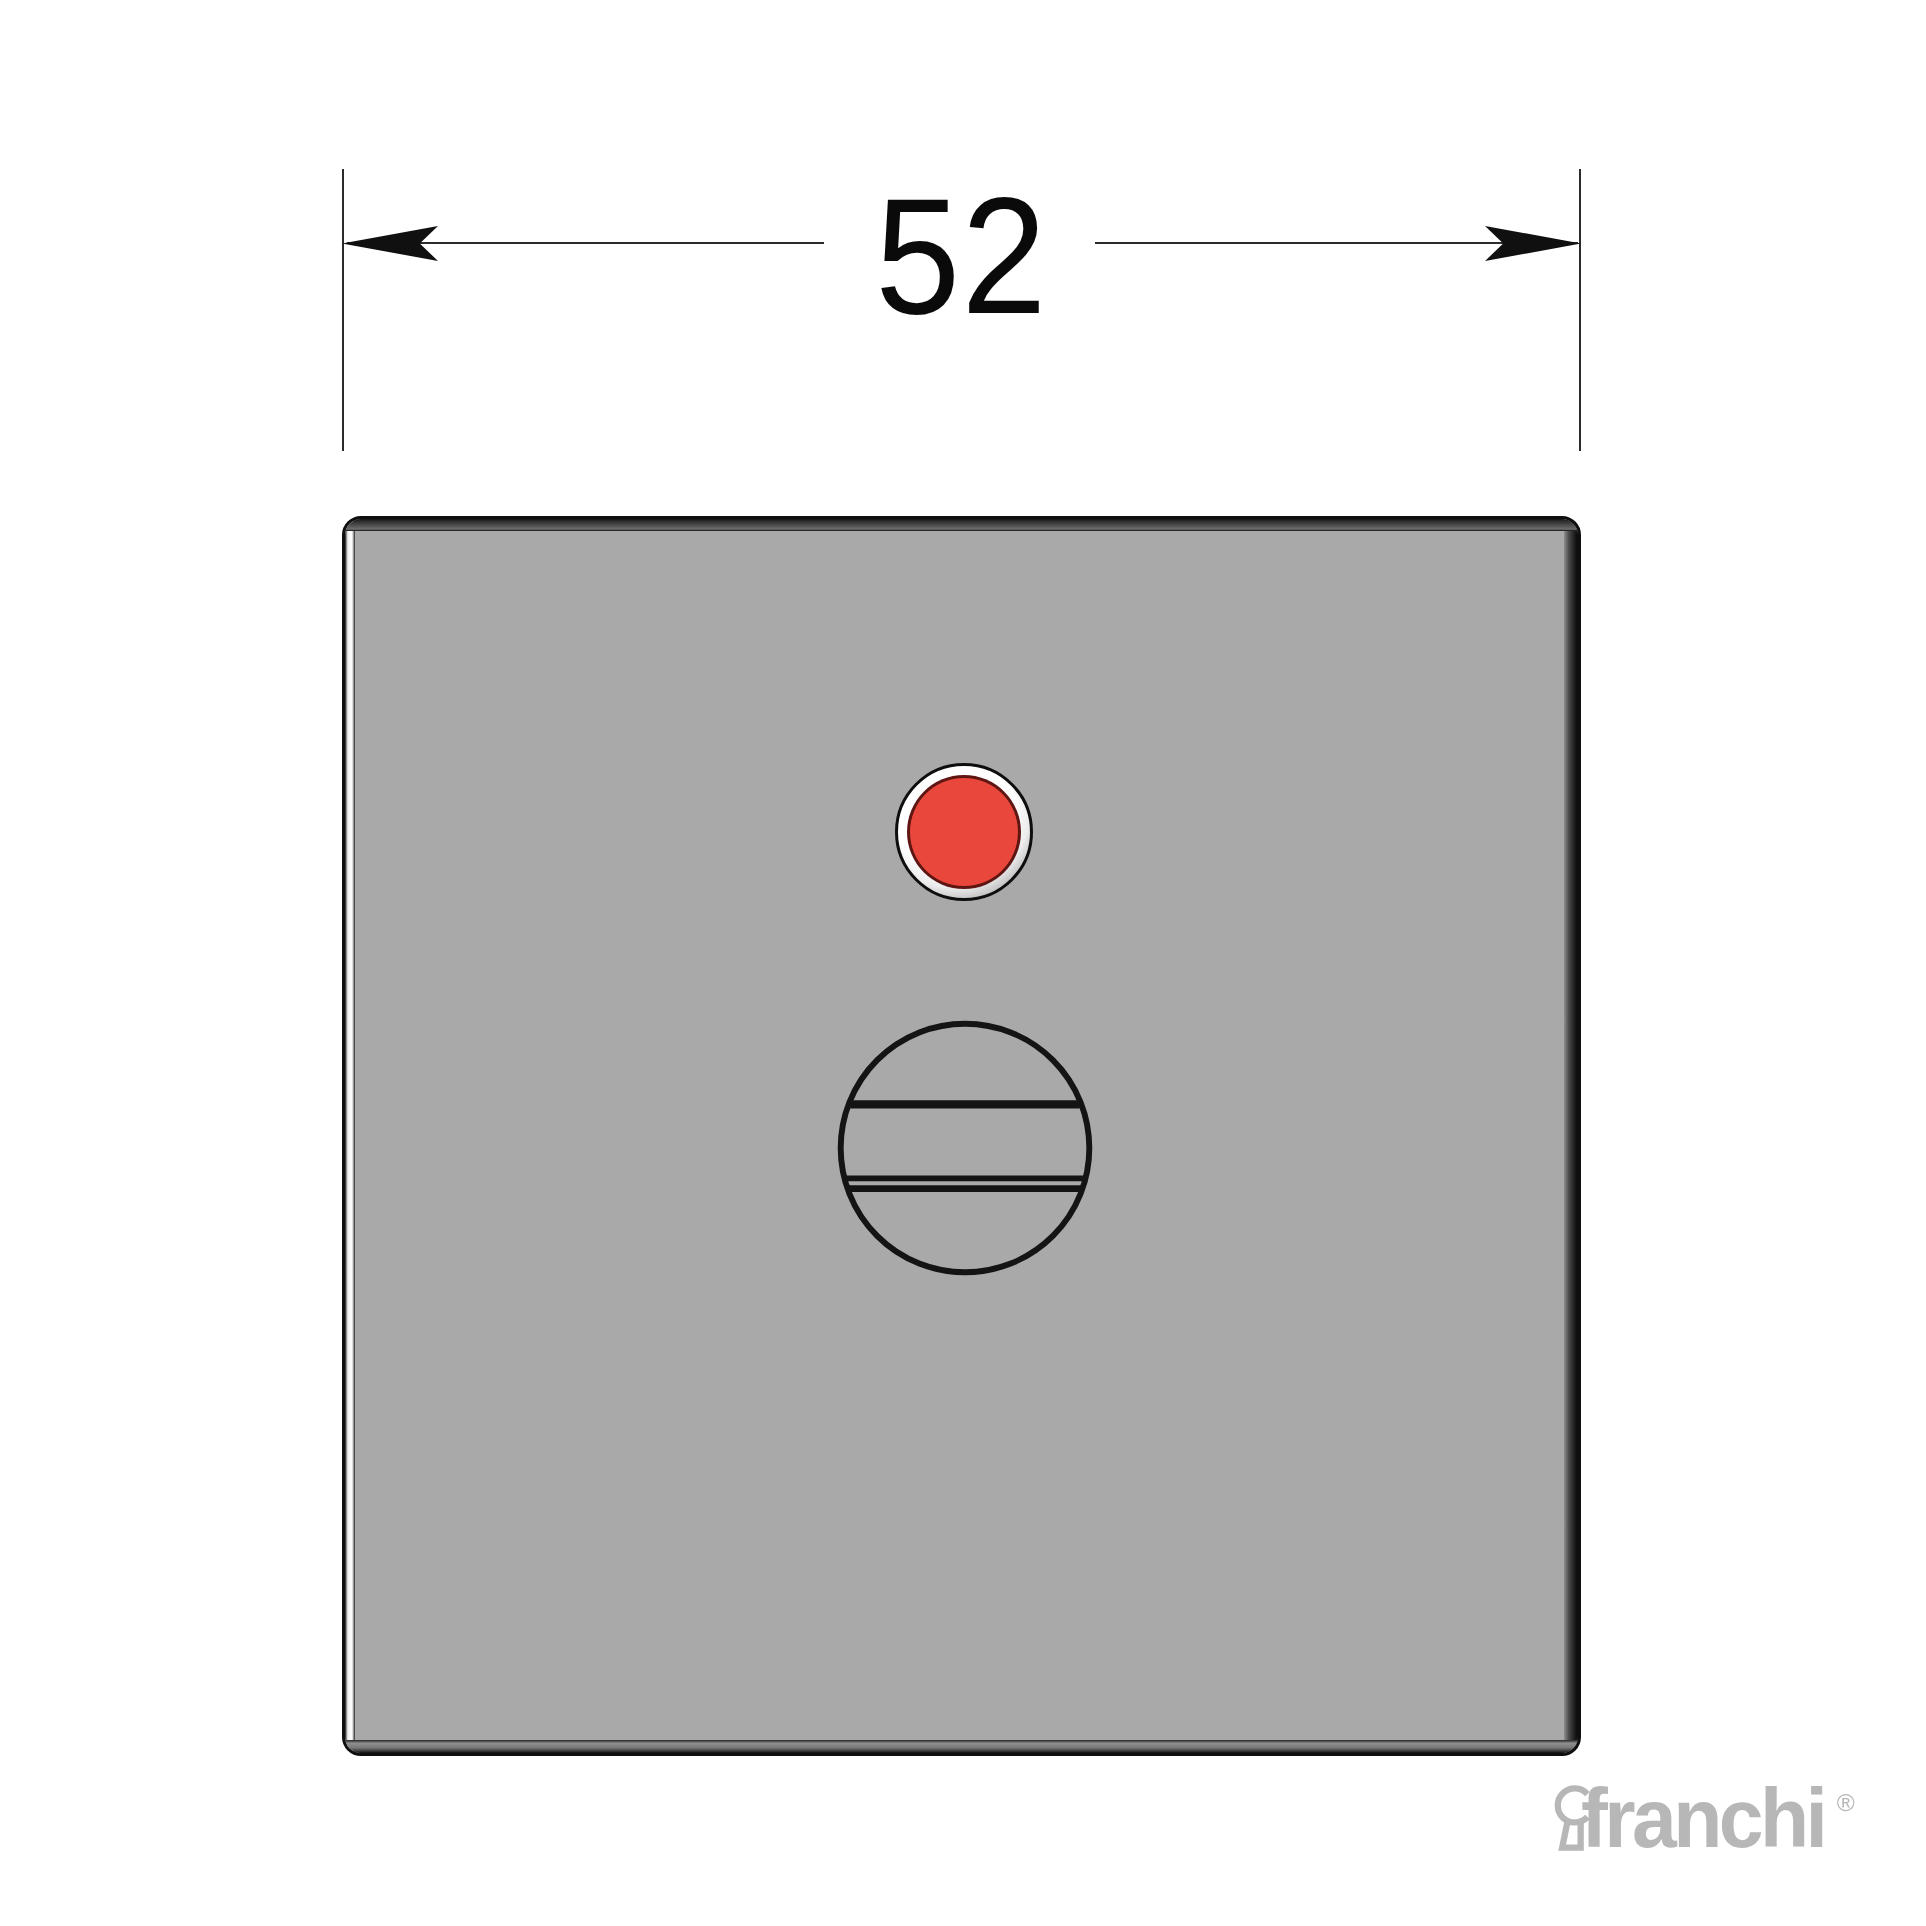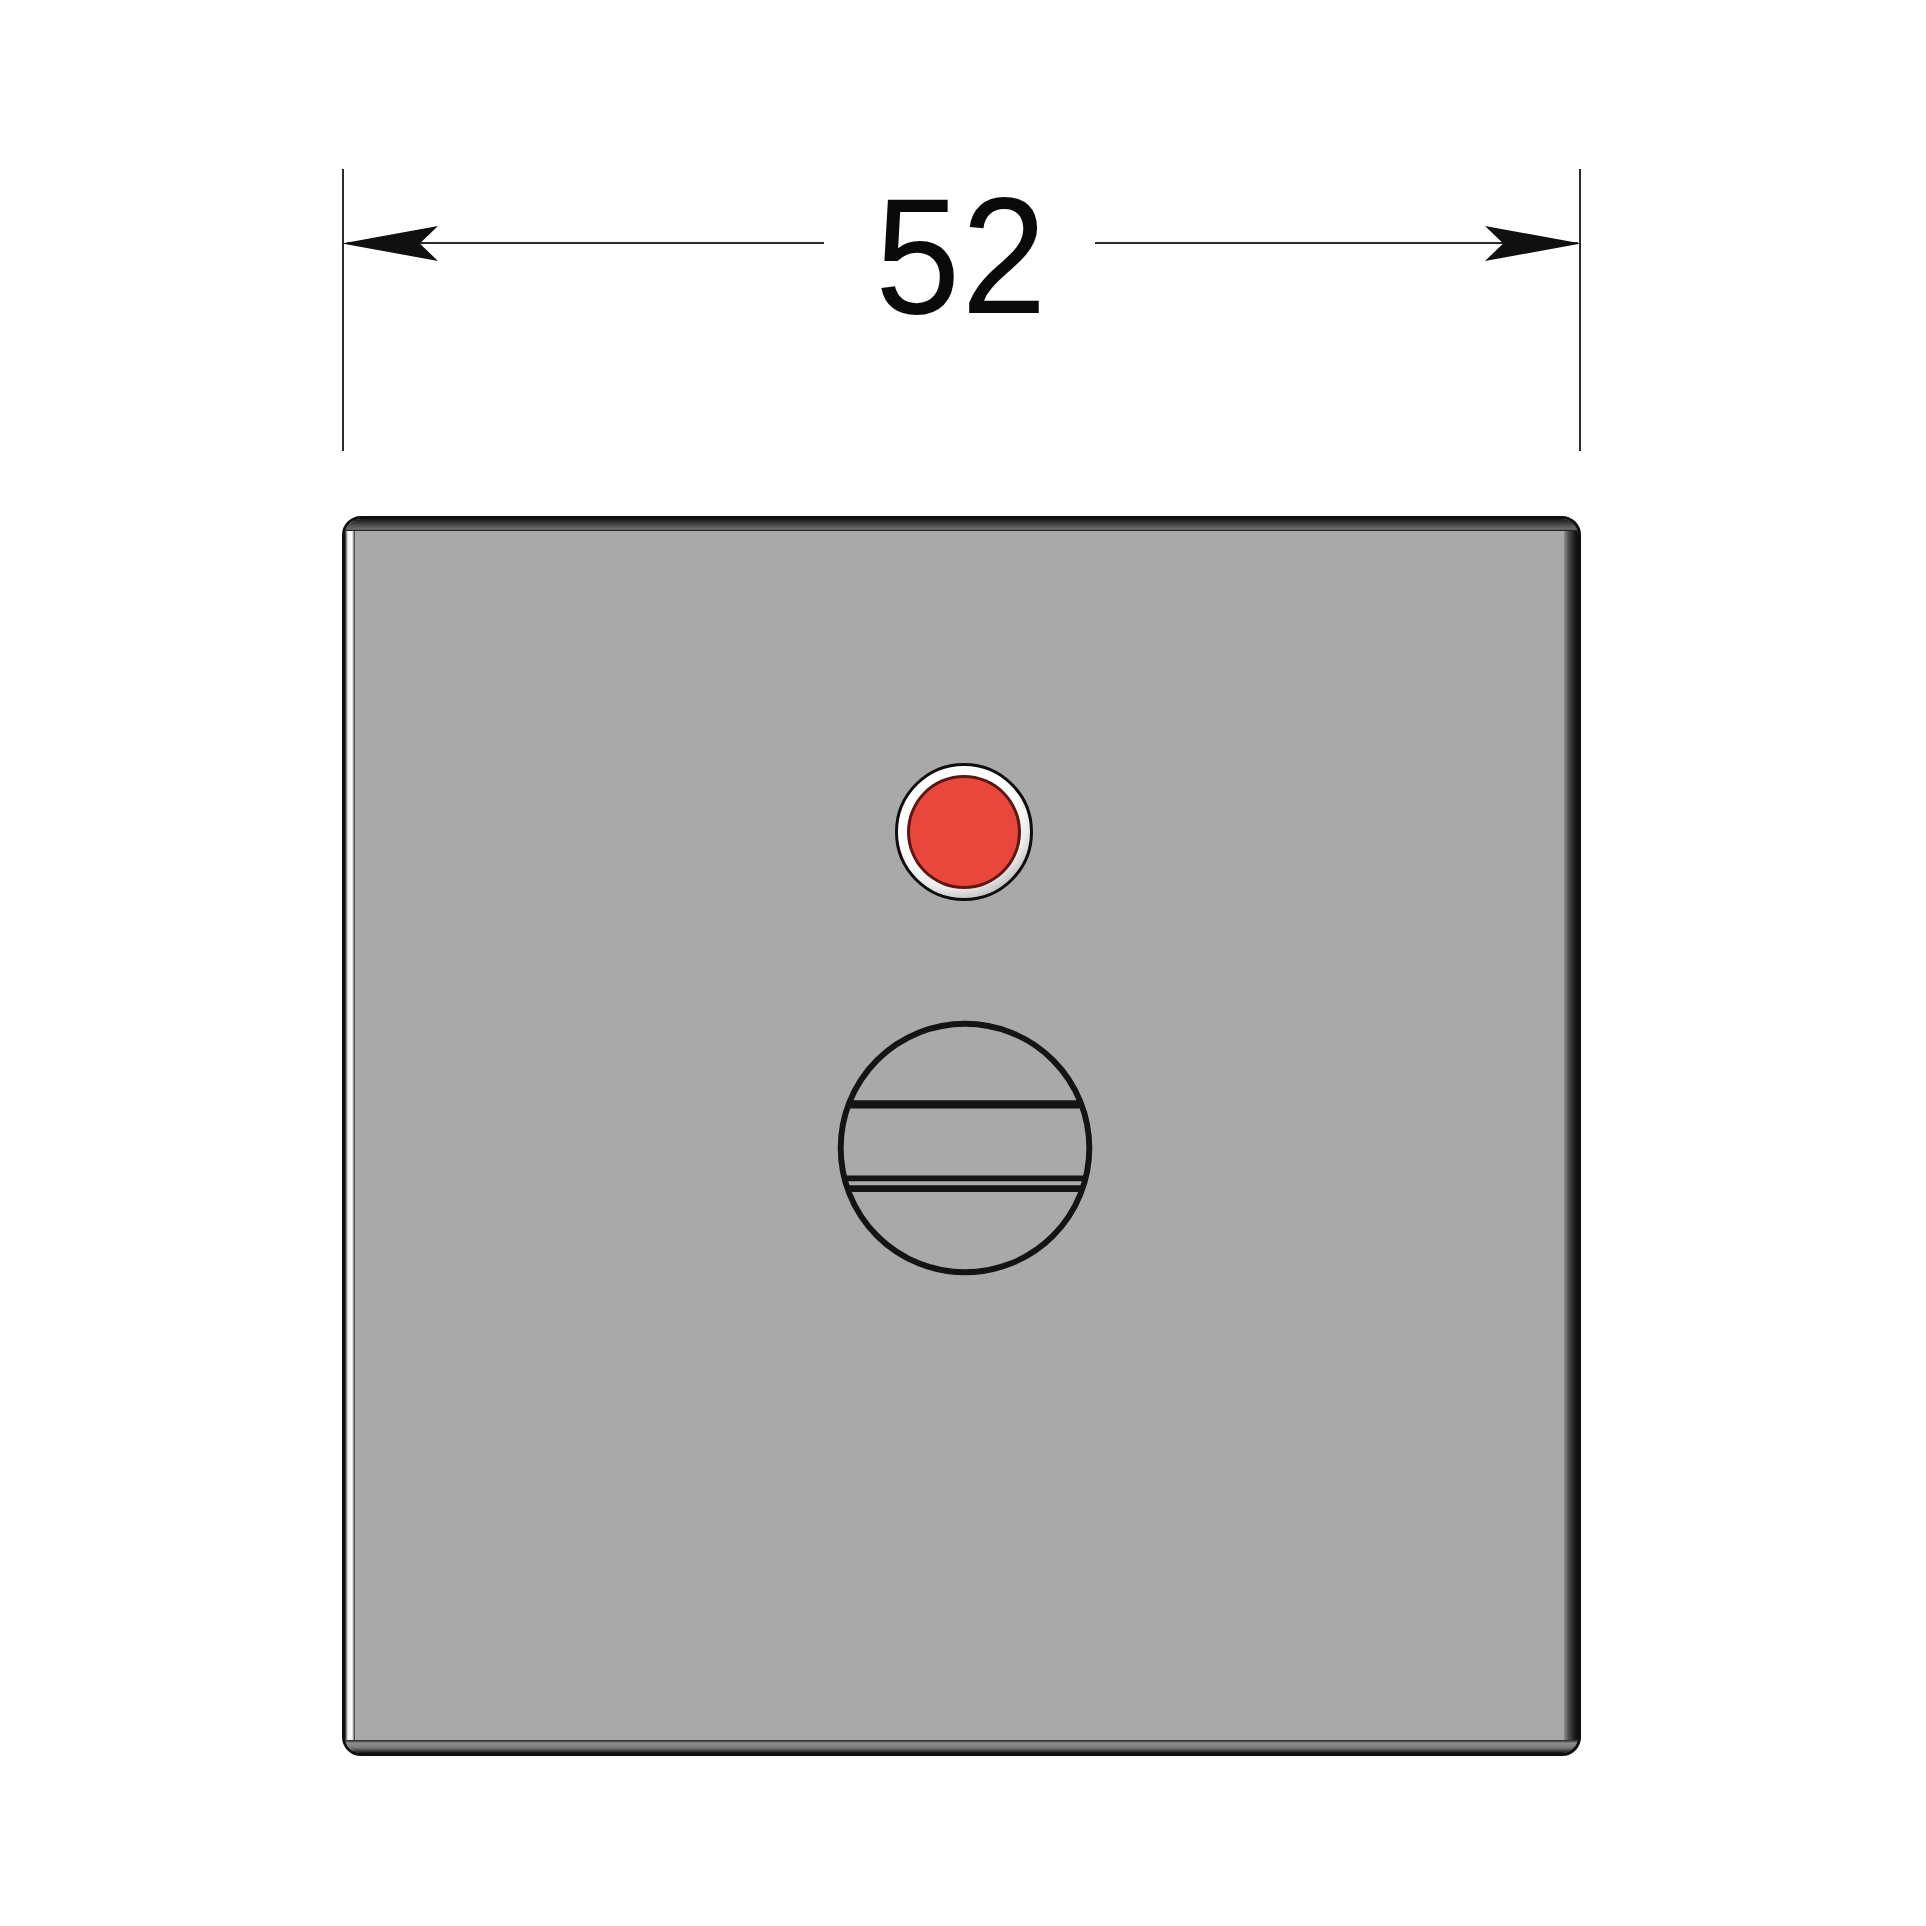--- a/index.html
+++ b/index.html
@@ -183,15 +183,23 @@
     </div>
 
     <svg class="coin-turn" viewBox="0 0 400 400">
       <circle cx="200" cy="200" r="168" fill="none" stroke="#141414" stroke-width="8"></circle>
       <line x1="45" y1="141" x2="355" y2="141" stroke="#141414" stroke-width="11"></line>
       <line x1="38" y1="241" x2="362" y2="241" stroke="#141414" stroke-width="8"></line>
       <line x1="42" y1="255" x2="358" y2="255" stroke="#141414" stroke-width="9"></line>
     </svg>
   </div>
 
+  <div class="brand">
+    <svg class="keyhole" viewBox="0 0 62 96">
+      <path d="M 49.1 44.4 A 23 23 0 1 1 49.1 13.6" fill="none" stroke="currentColor" stroke-width="8.5"></path>
+      <path d="M 22.5 49.5 L 15 86 L 40 86 L 40 52" fill="none" stroke="currentColor" stroke-width="8.5" stroke-linejoin="miter"></path>
+    </svg>
+    <span class="brand-text">franchi</span>
+    <span class="brand-reg">®</span>
+  </div>
 
 </div>
 
 
 </body></html>

